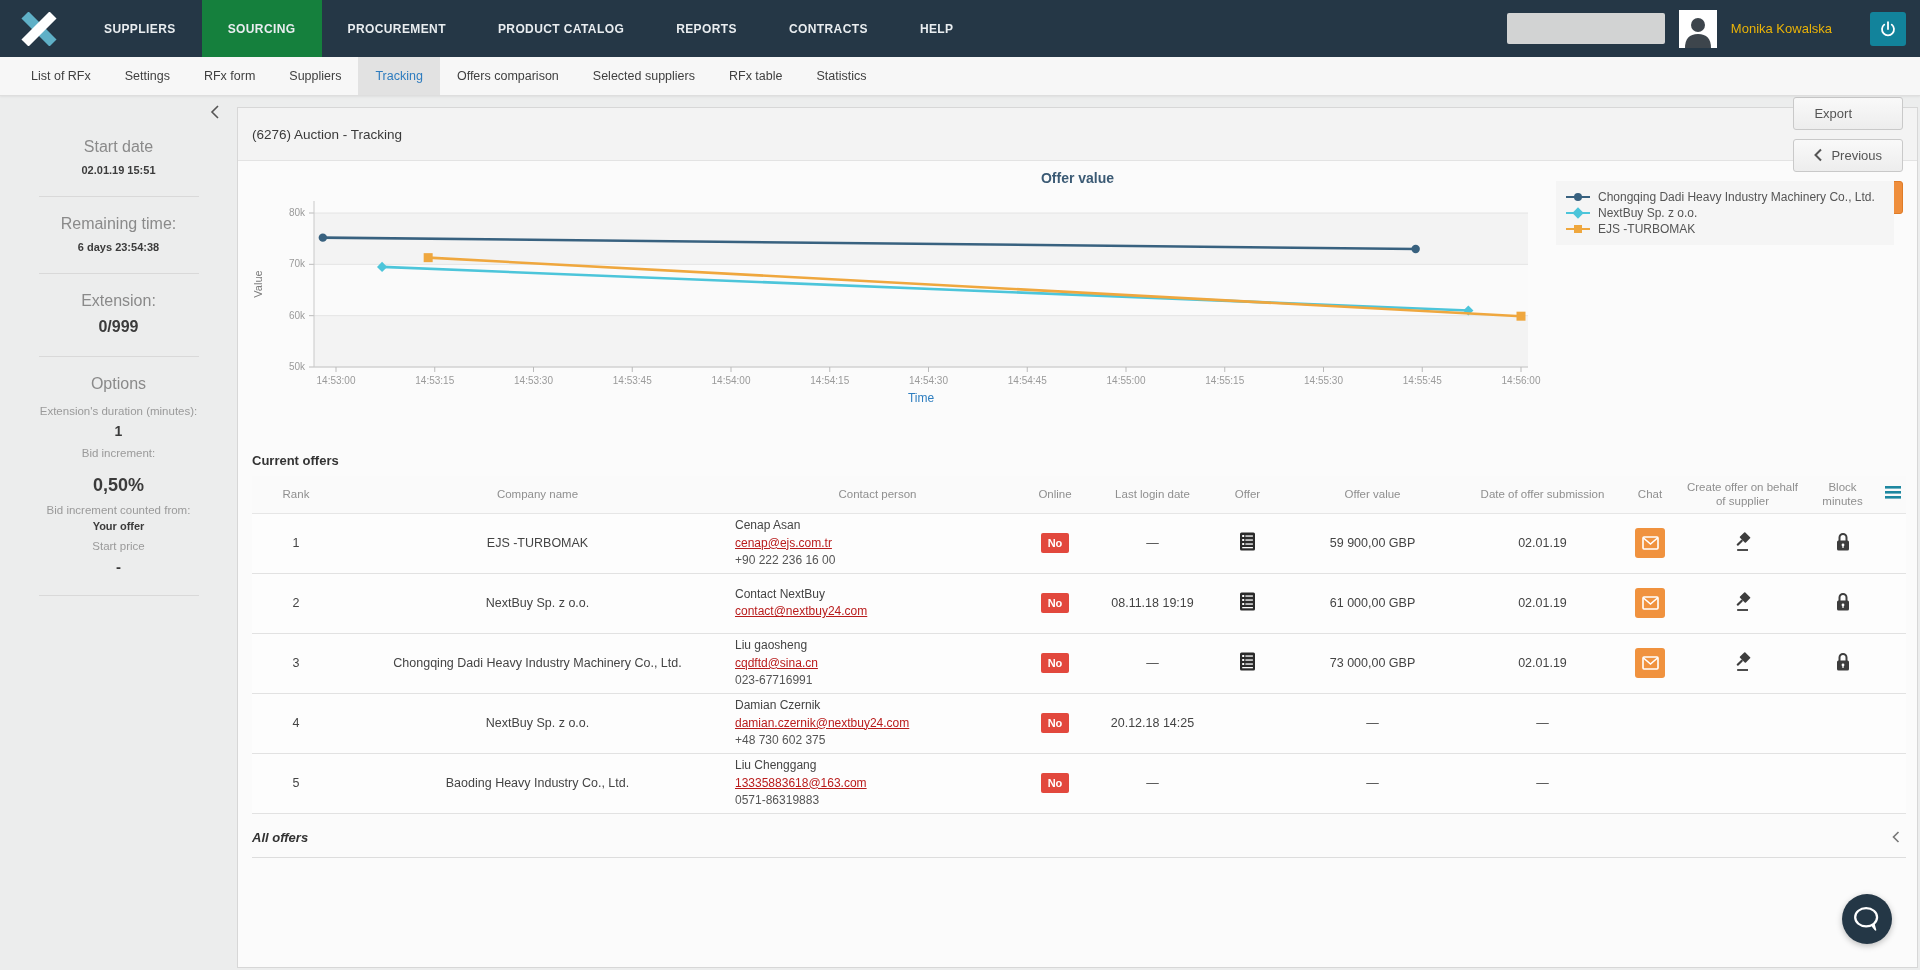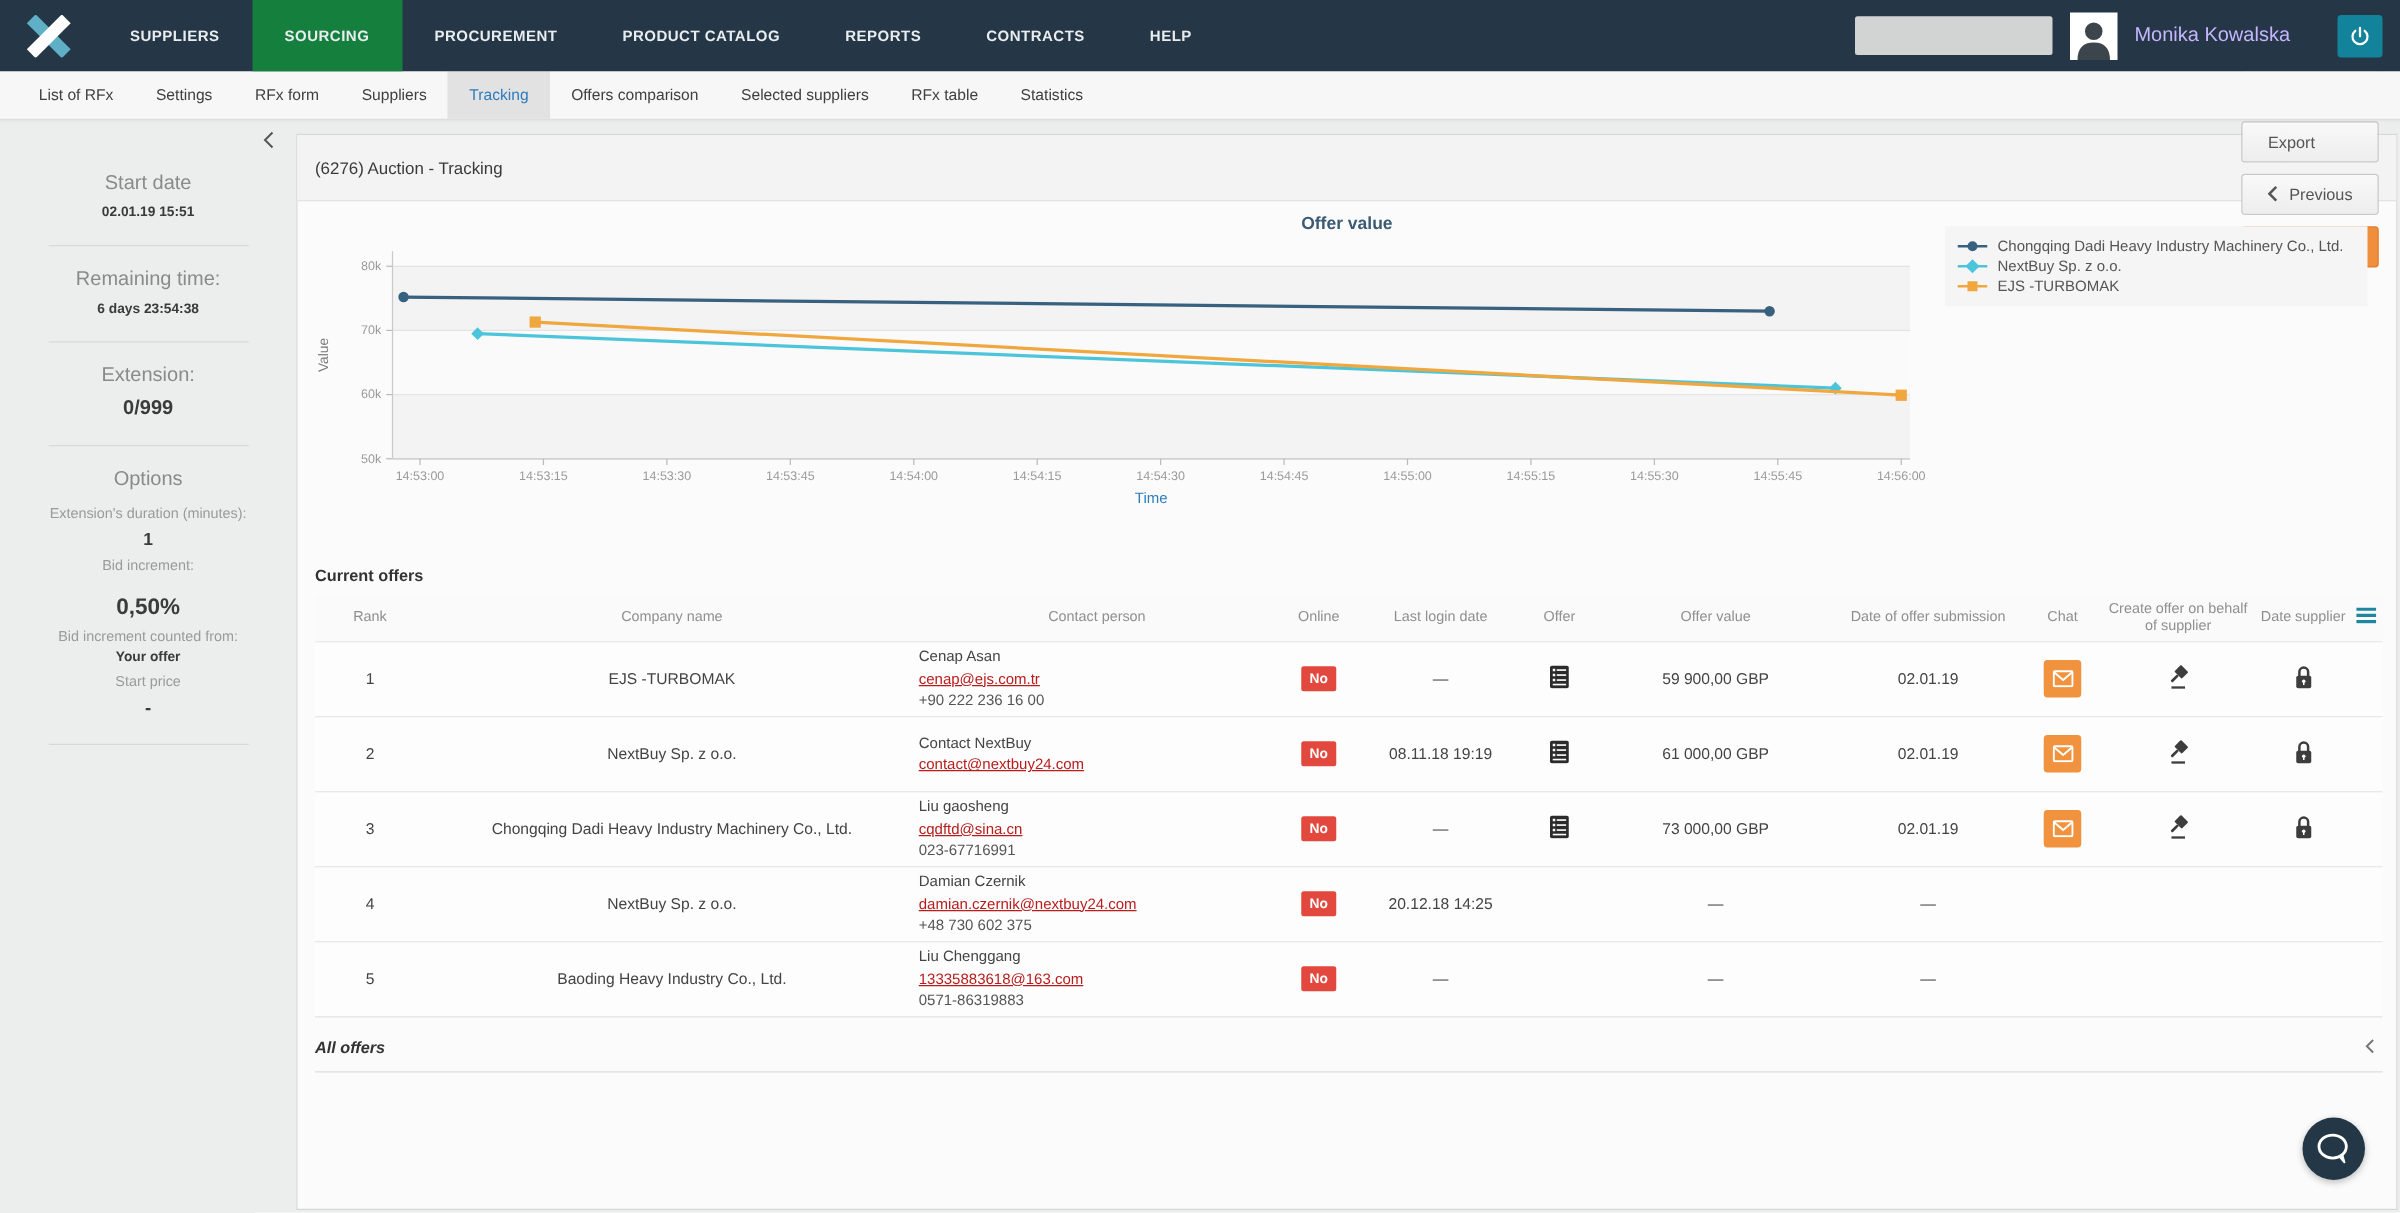--- a/index.html
+++ b/index.html
@@ -8,21 +8,21 @@
 
   
   .navbar { position:absolute; top:0; left:0; width:1920px; height:57px; background:#253746; display:flex; align-items:stretch; z-index:10; }
   .brand { width:78px; display:flex; align-items:center; justify-content:center; }
   .nav-menu { display:flex; align-items:stretch; }
   .nav-item { display:flex; align-items:center; padding:0 26px; color:#e9edf0; font-size:12px; font-weight:bold; letter-spacing:.4px; cursor:pointer; }
   .nav-item.active { background:#15803d; }
   .nav-right { margin-left:auto; display:flex; align-items:center; gap:14px; padding-right:14px; }
   .nav-search { width:158px; height:31px; background:#d2d3d3; border:none; border-radius:2px; padding:0 8px; font-size:13px; color:#333; }
   .avatar { width:38px; height:38px; background:#fff; display:flex; align-items:flex-end; justify-content:center; overflow:hidden; }
-  .username { color:#c4b5fd; font-size:16px; }
+  .username { color:#eab308; font-size:13px; }
   .power-btn { width:36px; height:34px; background:#12839b; border:none; border-radius:3px; display:flex; align-items:center; justify-content:center; cursor:pointer; margin-left:24px; }
 
   
   .tabbar { position:absolute; top:57px; left:0; width:1920px; height:39px; background:#f7f7f7; border-bottom:1px solid #dedede; display:flex; align-items:stretch; padding-left:14px; box-shadow:0 1px 2px rgba(0,0,0,.06); z-index:9; }
   .tab { display:flex; align-items:center; padding:0 17px; font-size:12.5px; color:#3f3f3f; cursor:pointer; }
   .tab.active { background:#e2e2e2; color:#2e7cbf; }
 
   
   .sidebar { position:absolute; top:96px; left:0; width:237px; height:874px; padding-top:12px; text-align:center; }
   .collapse-chev { position:absolute; top:8px; right:14px; width:16px; height:16px; cursor:pointer; }
@@ -254,21 +254,21 @@
         <div class="th">Rank</div>
         <div class="th">Company name</div>
         <div class="th">Contact person</div>
         <div class="th">Online</div>
         <div class="th">Last login date</div>
         <div class="th">Offer</div>
         <div class="th">Offer value</div>
         <div class="th">Date of offer submission</div>
         <div class="th">Chat</div>
         <div class="th">Create offer on behalf of supplier</div>
-        <div class="th">Date supplier</div>
+        <div class="th">Block minutes</div>
         <div class="th"><svg width="16" height="13" viewBox="0 0 16 13">
             <rect y="0" width="16" height="2.6" fill="#1d87a0"></rect>
             <rect y="5" width="16" height="2.6" fill="#1d87a0"></rect>
             <rect y="10" width="16" height="2.6" fill="#1d87a0"></rect>
           </svg></div>
       </div>
     <div id="tblBody">
         <div class="tbl-row">
           <div class="td ">1</div>
           <div class="td ">EJS -TURBOMAK</div>

